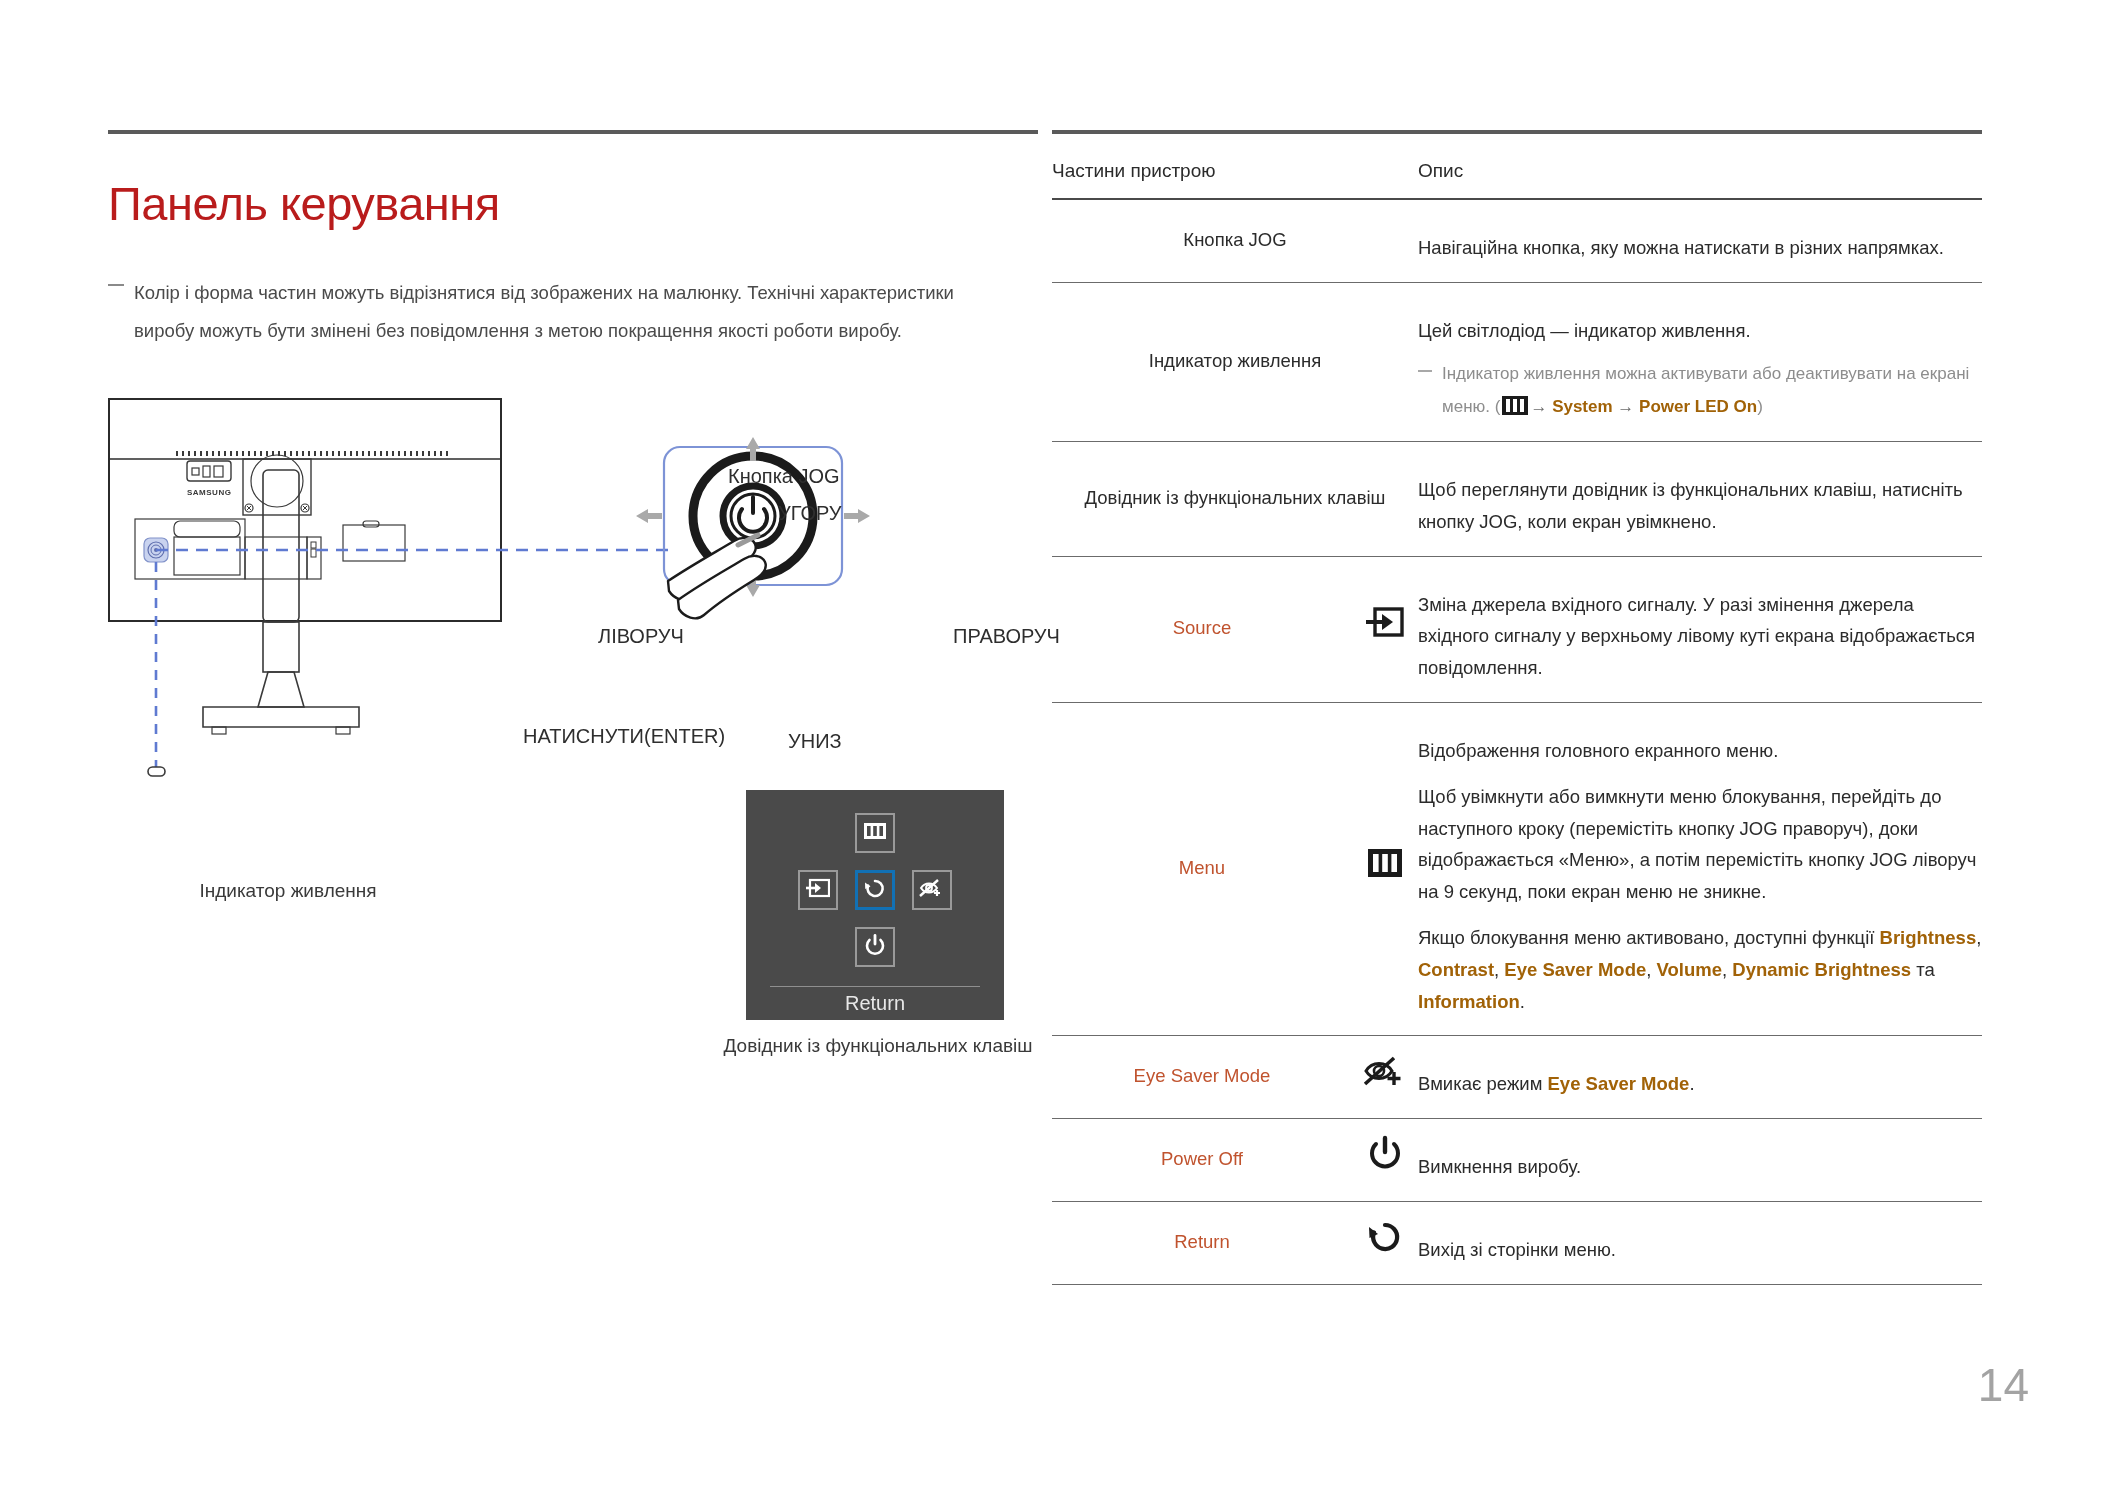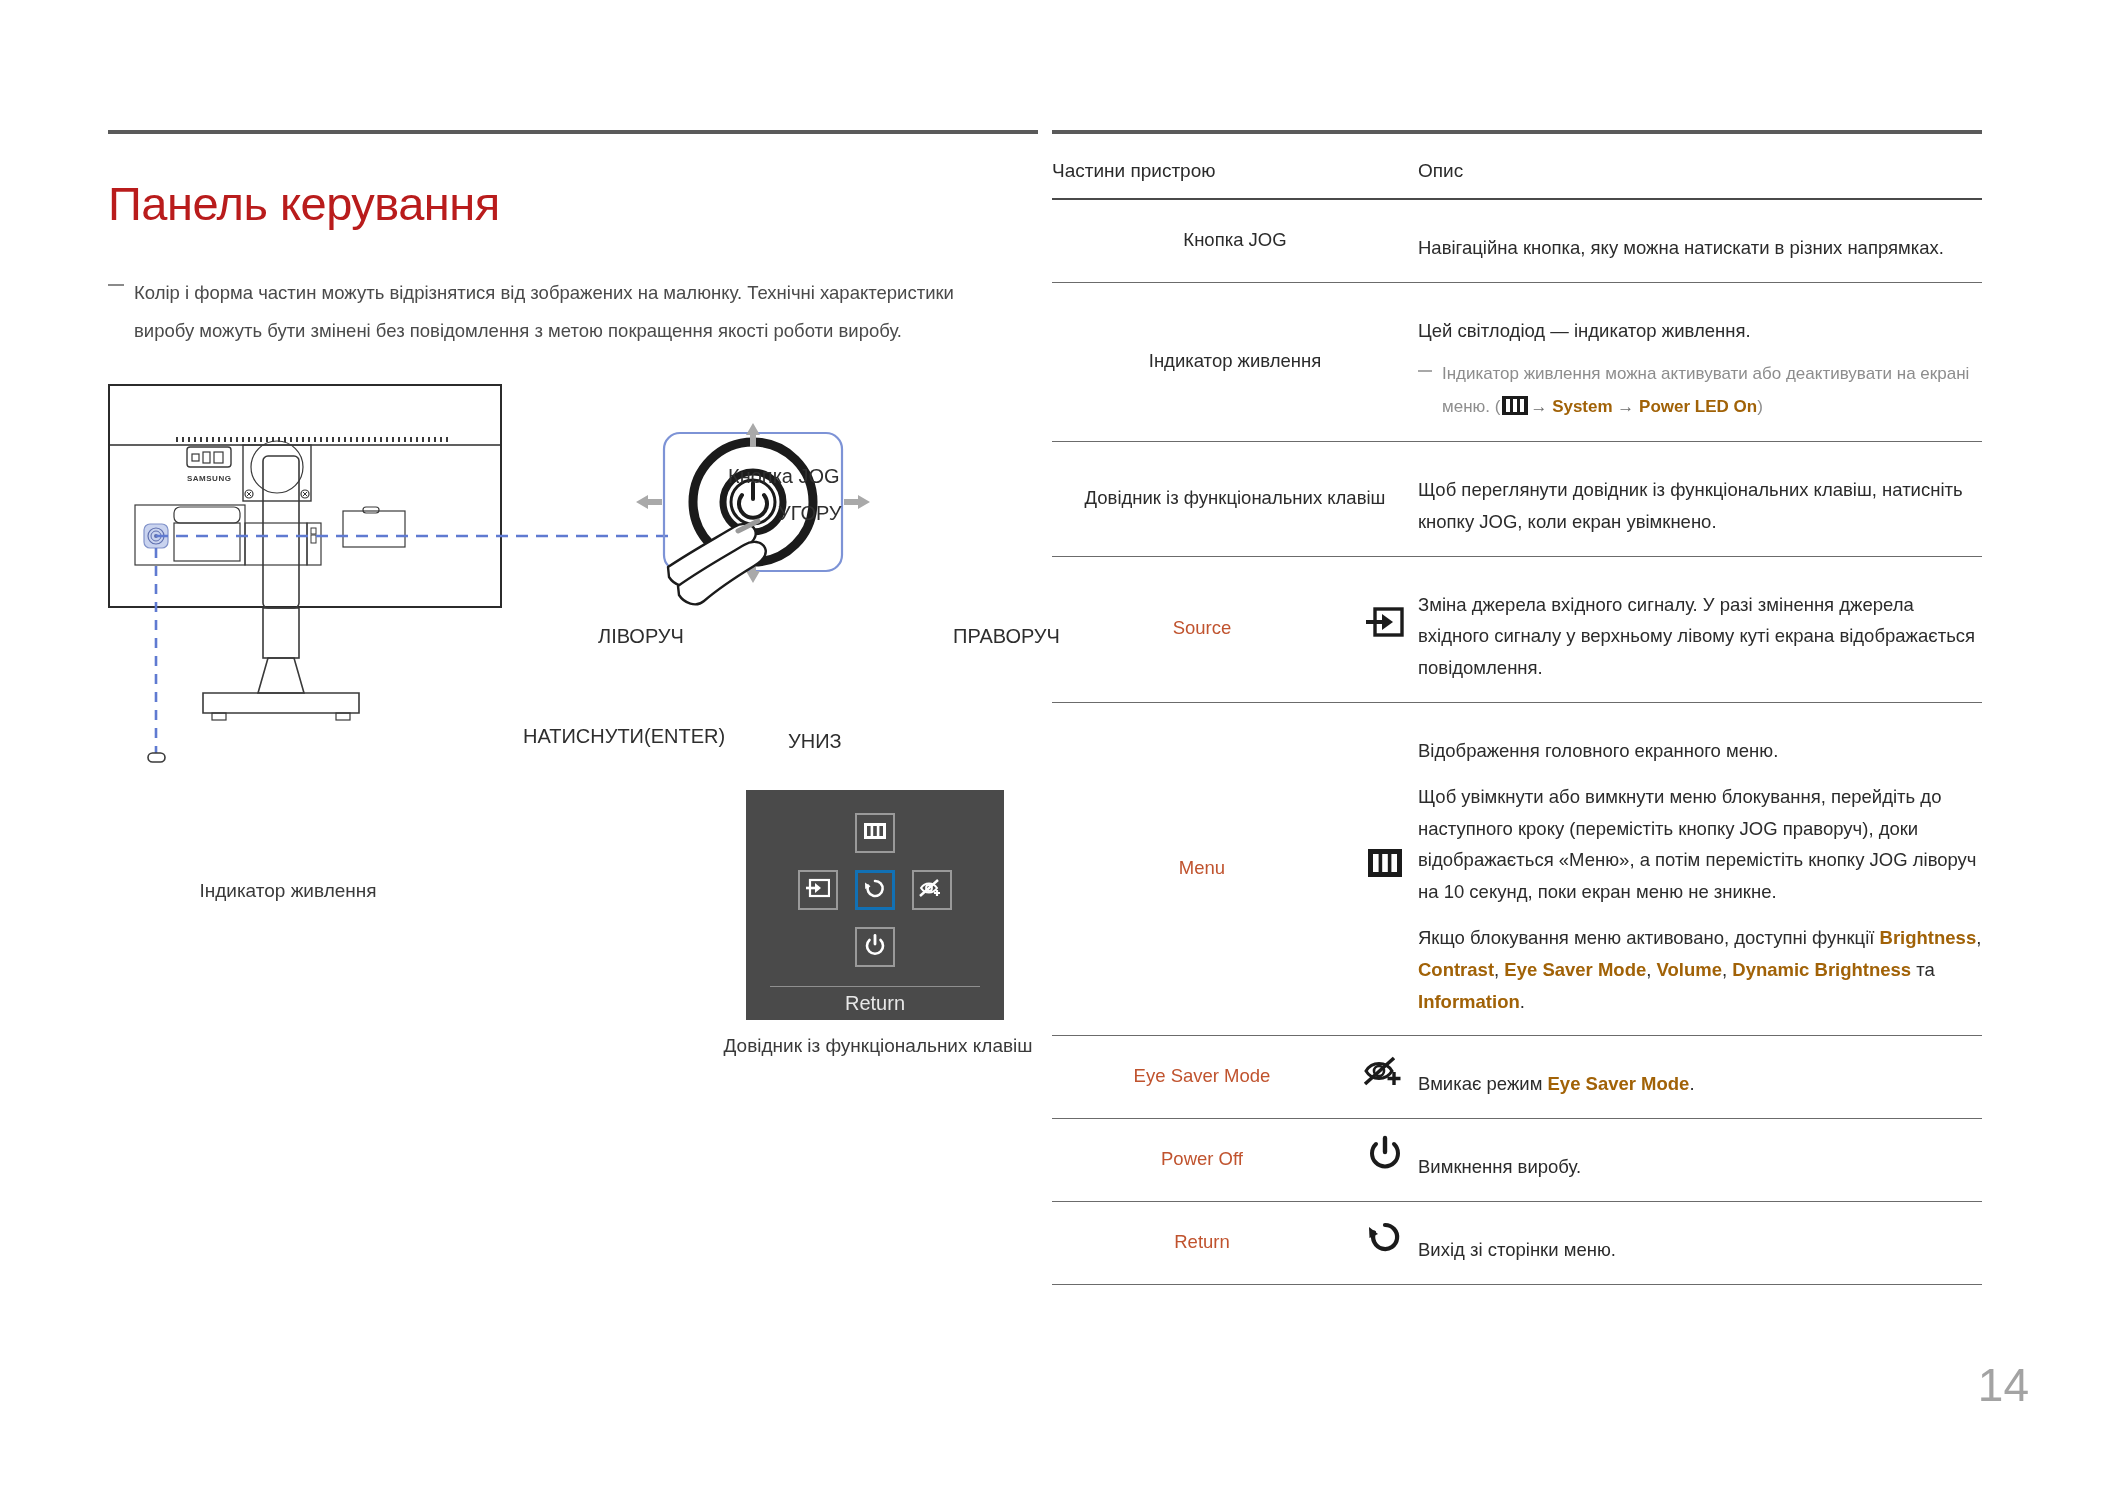--- a/index.html
+++ b/index.html
@@ -22,21 +22,21 @@
     font-weight:400;
     letter-spacing:-0.5px;
     margin:44px 0 0 0;
     line-height:1.1;
   }
   .note-block{margin-top:44px;position:relative;padding-left:26px;width:880px;}
   .note-dash{position:absolute;left:0;top:10px;width:16px;height:2px;background:#8a8a8a;}
   .note-text{font-size:18.5px;line-height:2.05;color:#4a4a4a;}
 
   
-  .monitor-wrap{position:absolute;left:0px;top:241px;width:930px;height:470px;}
+  .monitor-wrap{position:absolute;left:0px;top:255px;width:930px;height:470px;}
   .caption-led{
     position:absolute;left:30px;top:750px;width:300px;
     font-size:19px;color:#3a3a3a;text-align:center;
   }
 
   
   .jog-label{position:absolute;font-size:20px;color:#2e2e2e;white-space:nowrap;}
   .lbl-jog{left:620px;top:335px;}
   .lbl-up{left:670px;top:372px;}
   .lbl-left{left:490px;top:495px;}
@@ -402,21 +402,21 @@
               <svg width="38" height="32" viewBox="0 0 38 32">
                   <rect x="2" y="2" width="34" height="28" fill="#1b1b1b"></rect>
                   <rect x="7" y="7" width="5.6" height="18" fill="#ffffff"></rect>
                   <rect x="16.2" y="7" width="5.6" height="18" fill="#ffffff"></rect>
                   <rect x="25.4" y="7" width="5.6" height="18" fill="#ffffff"></rect>
                 </svg>
             </span>
           </td>
           <td class="desc">
             <p>Відображення головного екранного меню.</p>
-            <p>Щоб увімкнути або вимкнути меню блокування, перейдіть до наступного кроку (перемістіть кнопку JOG праворуч), доки відображається «Меню», а потім перемістіть кнопку JOG ліворуч на 10 секунд, поки екран меню не зникне.</p>
+            <p>Щоб увімкнути або вимкнути меню блокування, перейдіть до наступного кроку (перемістіть кнопку JOG праворуч), доки відображається «Меню», а потім перемістіть кнопку JOG ліворуч на 9 секунд, поки екран меню не зникне.</p>
             <p><span>Якщо блокування меню активовано, доступні функції </span><span class="lnk">Brightness</span>, <span class="lnk">Contrast</span>, <span class="lnk">Eye Saver Mode</span>, <span class="lnk">Volume</span>, <span class="lnk">Dynamic Brightness</span><span> та </span><span class="lnk">Information</span><span>.</span></p>
           </td>
         </tr>
 
         <tr>
           <td class="name link">Eye Saver Mode</td>
           <td class="icon">
             <span>
               <svg width="44" height="34" viewBox="0 0 44 34">
                   <path d="M3 17 C9 7 23 7 29 17 C23 27 9 27 3 17 Z" fill="none" stroke="#1b1b1b" stroke-width="3"></path>

